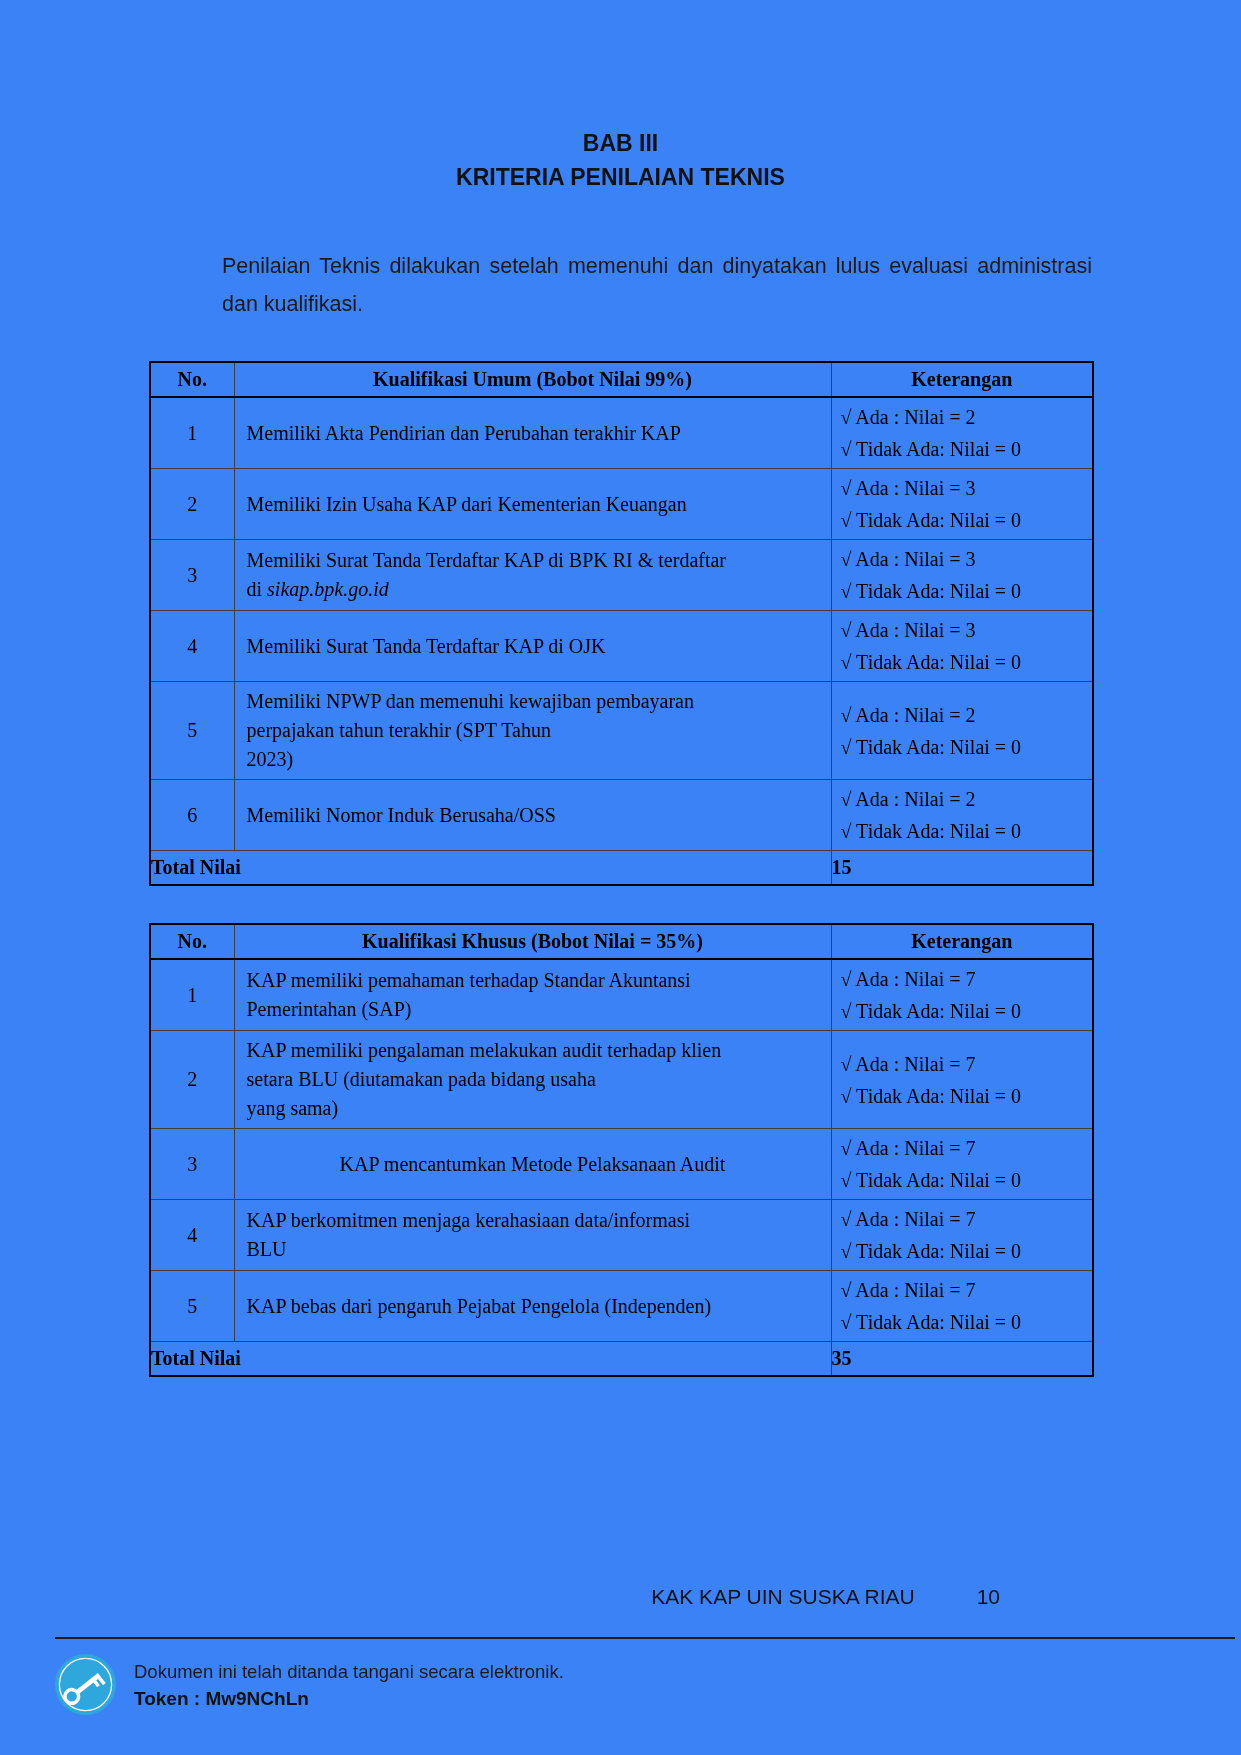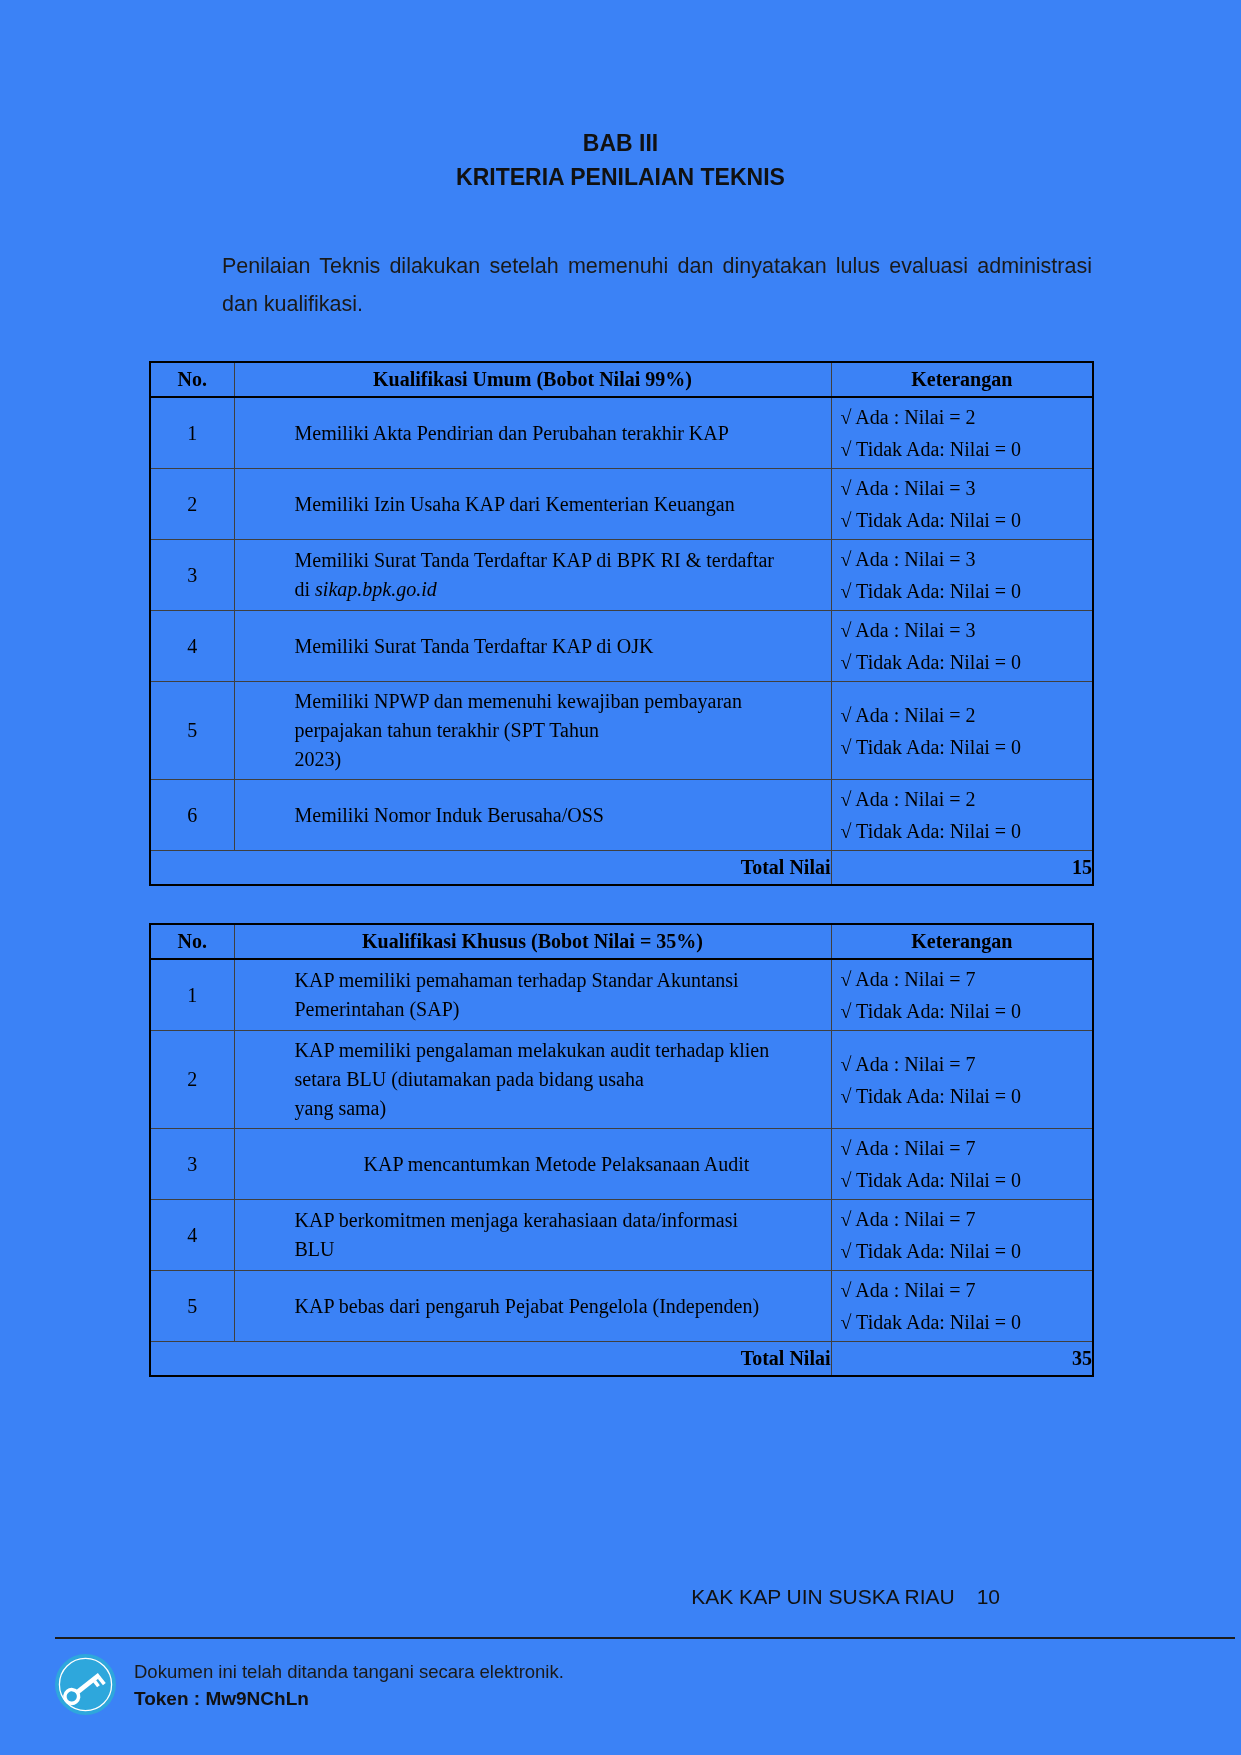--- a/index.html
+++ b/index.html
@@ -32,27 +32,27 @@
   .tbl1 { top:361px; }
   .tbl2 { top:923px; }
   .tbl th, .tbl td { border:1px solid #3f3f3f; }
   .tbl thead th {
     border-bottom:2px solid #000;
     font-weight:bold; height:35px; text-align:center; font-size:20px;
     padding:2px 20px;
   }
   td.no { text-align:center; vertical-align:middle; }
   td.desc { padding:5px 12px; vertical-align:middle; }
-  td.desc .dline { line-height:29px;margin-left:48px; }
+  td.desc .dline { line-height:29px; }
   td.ket { padding:3px 9px; vertical-align:middle; }
   td.ket .kline { line-height:32px; white-space:nowrap; }
-  tfoot td { font-weight:bold; text-align:right; height:34px; }
+  tfoot td { font-weight:bold; text-align:left; height:34px; }
   .pagefoot {
     position:absolute; top:1585px; left:149px; width:851px;
-    display:flex; justify-content:flex-end; align-items:baseline; gap:22px;
+    display:flex; justify-content:flex-end; align-items:baseline; gap:62px;
     font-size:21px; color:#111;
   }
   .footrule {
     position:absolute; top:1637px; left:55px; width:1180px;
     border-top:2px solid #1c1c1c; height:0;
   }
   .sig { position:absolute; left:54px; top:1653px; display:flex; gap:17px; }
   .siglogo { width:63px; height:63px; flex:0 0 auto; }
   .sigtext { padding-top:5px; }
   .signote { font-size:18.5px; line-height:27px; color:#1a1a1a; }

